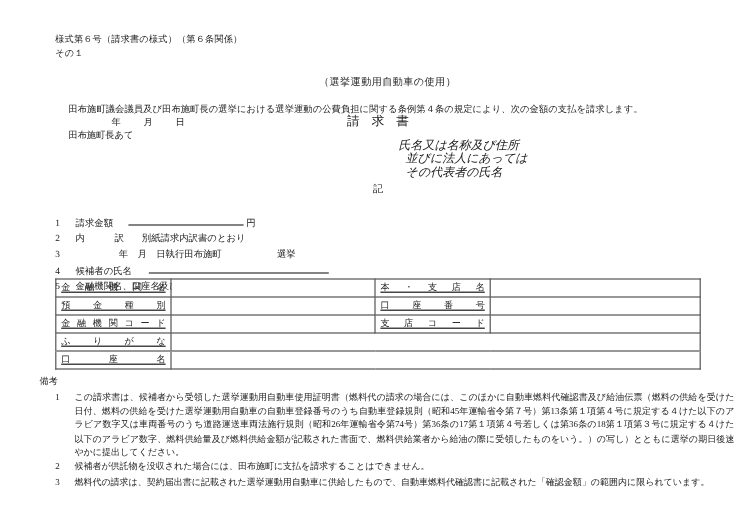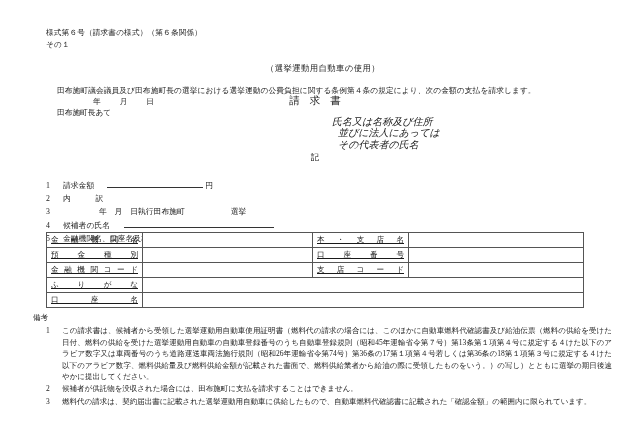--- a/index.html
+++ b/index.html
@@ -247,20 +247,21 @@
       <span class="item-num">1</span>
       <span class="item-label">請求金額</span>
       <span class="blank-ul ul-amount"></span>
       <span class="yen">円</span>
     </div>
 
     <div class="item-row">
       <span class="item-num">2</span>
       <span class="item-label sp-mid">内　　訳</span>
       <span class="gap-sm"></span>
+      <span>別紙請求内訳書のとおり</span>
     </div>
 
     <div class="item-row">
       <span class="item-num">3</span>
       <span class="gap-md"></span>
       <span class="item-label">年　月　日執行田布施町</span>
       <span class="gap-lg"></span>
       <span>選挙</span>
     </div>
 

